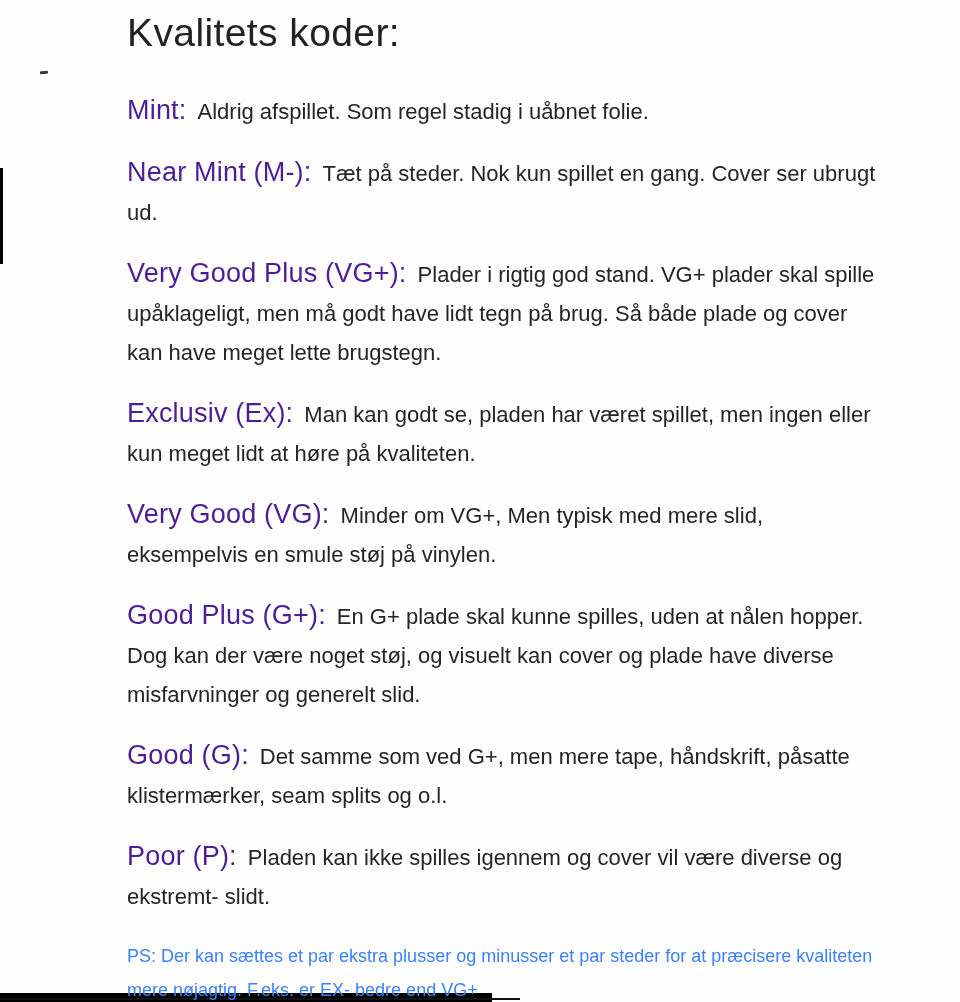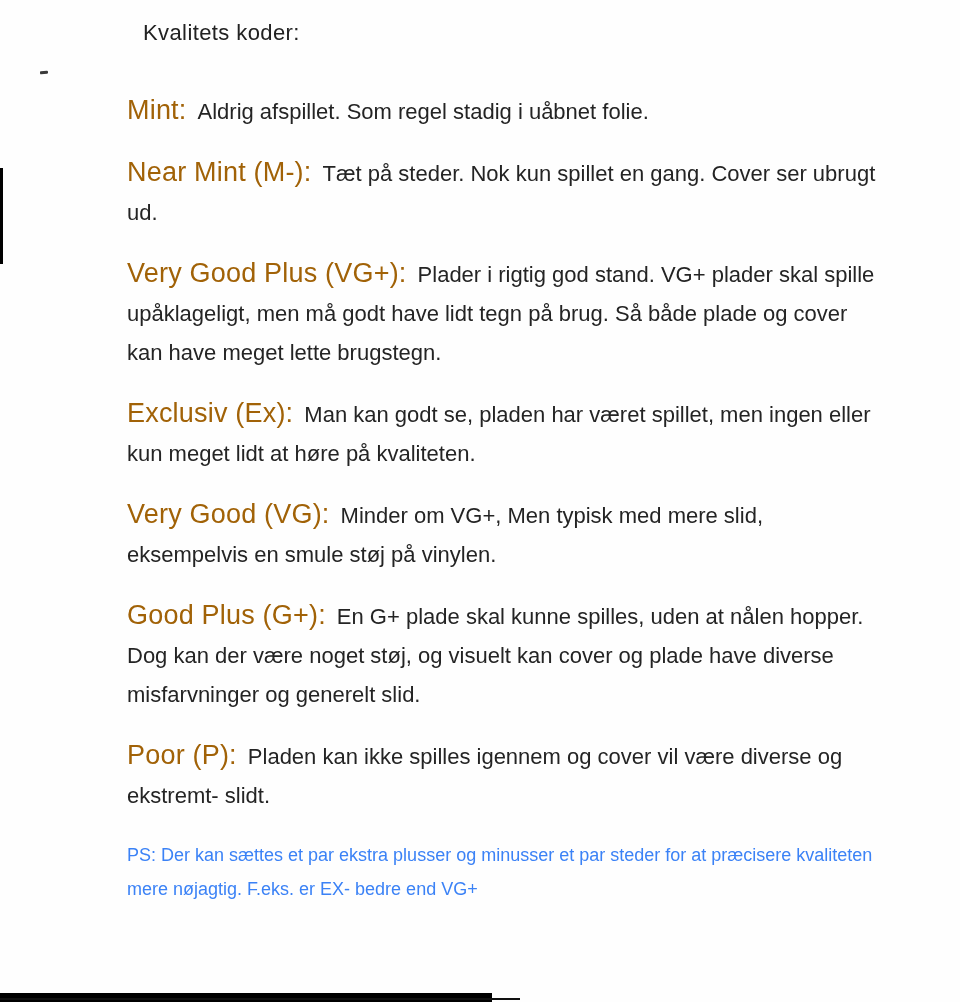--- a/index.html
+++ b/index.html
@@ -50,38 +50,38 @@
   }
 
   .content {
     position: relative;
     box-sizing: border-box;
     padding: 14px 72px 0 127px;
     width: 960px;
   }
 
   h1.doc-title {
-    font-size: 22px;
+    font-size: 39px;
     font-weight: 400;
     letter-spacing: 0.4px;
     color: #222;
-    margin: 0 0 40px 16px;
+    margin: 0 0 40px 0;
     line-height: 38px;
   }
 
   p.entry {
     margin: 0 0 22px 0;
     font-size: 18px;
     line-height: 37px;
     color: #232323;
   }
   p.entry .label {
     font-size: 27px;
     letter-spacing: 0.2px;
-    color: #a16207;
+    color: #4c1d95;
     margin-right: 11px;
   }
   p.entry .desc {
     font-size: 22px;
     color: #242424;
   }
 
   p.footnote {
     margin: 4px 0 0 0;
     font-size: 18px;
@@ -120,20 +120,23 @@
     </p>
 
     <p class="entry">
       <span class="label">Very Good (VG):</span><span class="desc">Minder om VG+, Men typisk med mere slid, eksempelvis en smule støj på vinylen.</span>
     </p>
 
     <p class="entry">
       <span class="label">Good Plus (G+):</span><span class="desc">En G+ plade skal kunne spilles, uden at nålen hopper. Dog kan der være noget støj, og visuelt kan cover og plade have diverse misfarvninger og generelt slid.</span>
     </p>
 
+    <p class="entry">
+      <span class="label">Good (G):</span><span class="desc">Det samme som ved G+, men mere tape, håndskrift, påsatte klistermærker, seam splits og o.l.</span>
+    </p>
 
 
     <p class="entry">
       <span class="label">Poor (P):</span><span class="desc">Pladen kan ikke spilles igennem og cover vil være diverse og ekstremt- slidt.</span>
     </p>
 
     <p class="footnote">PS: Der kan sættes et par ekstra plusser og minusser et par steder for at præcisere kvaliteten mere nøjagtig. F.eks. er EX- bedre end VG+</p>
 
   </main>
 </div>

